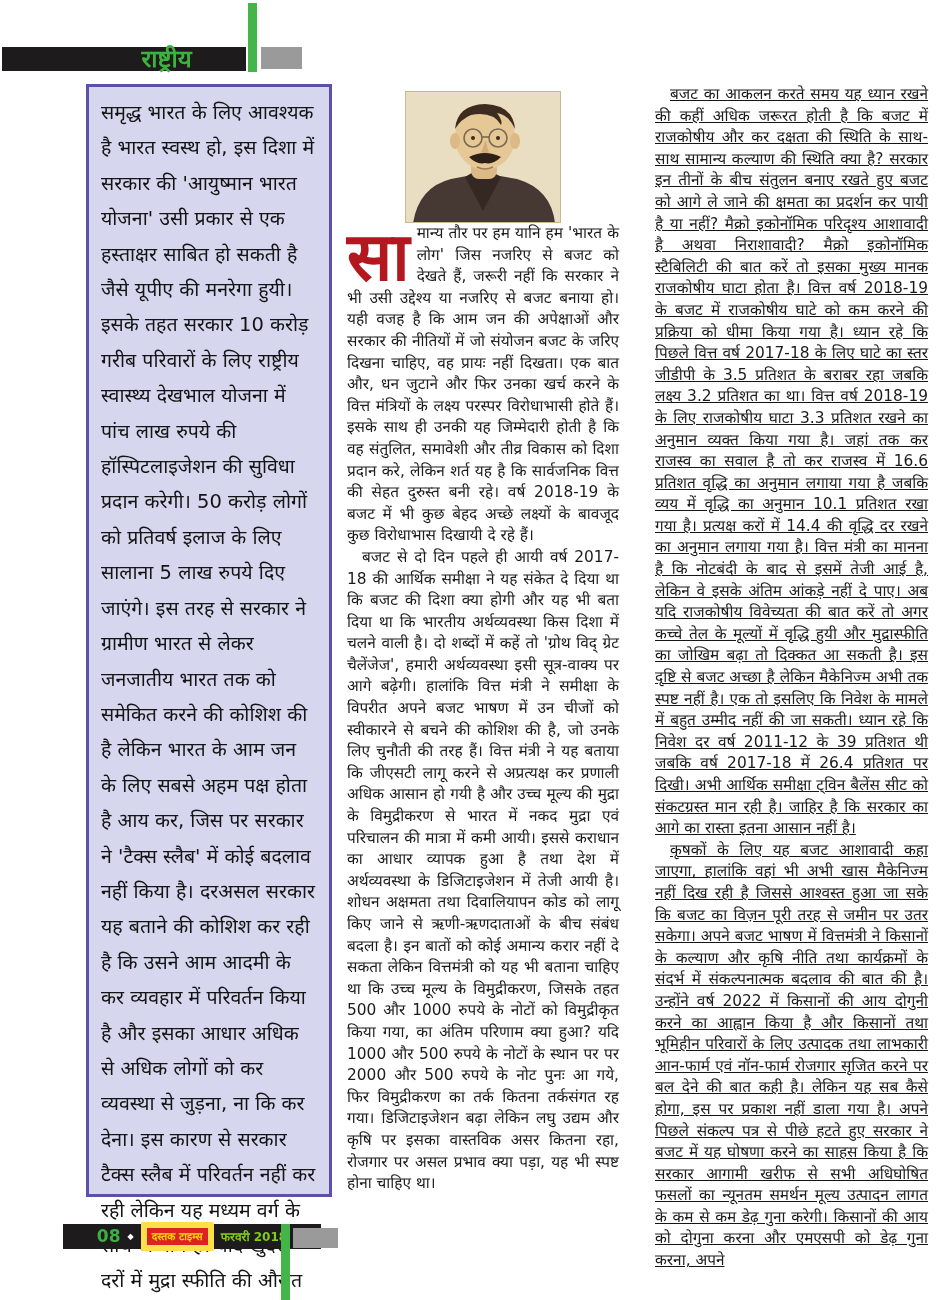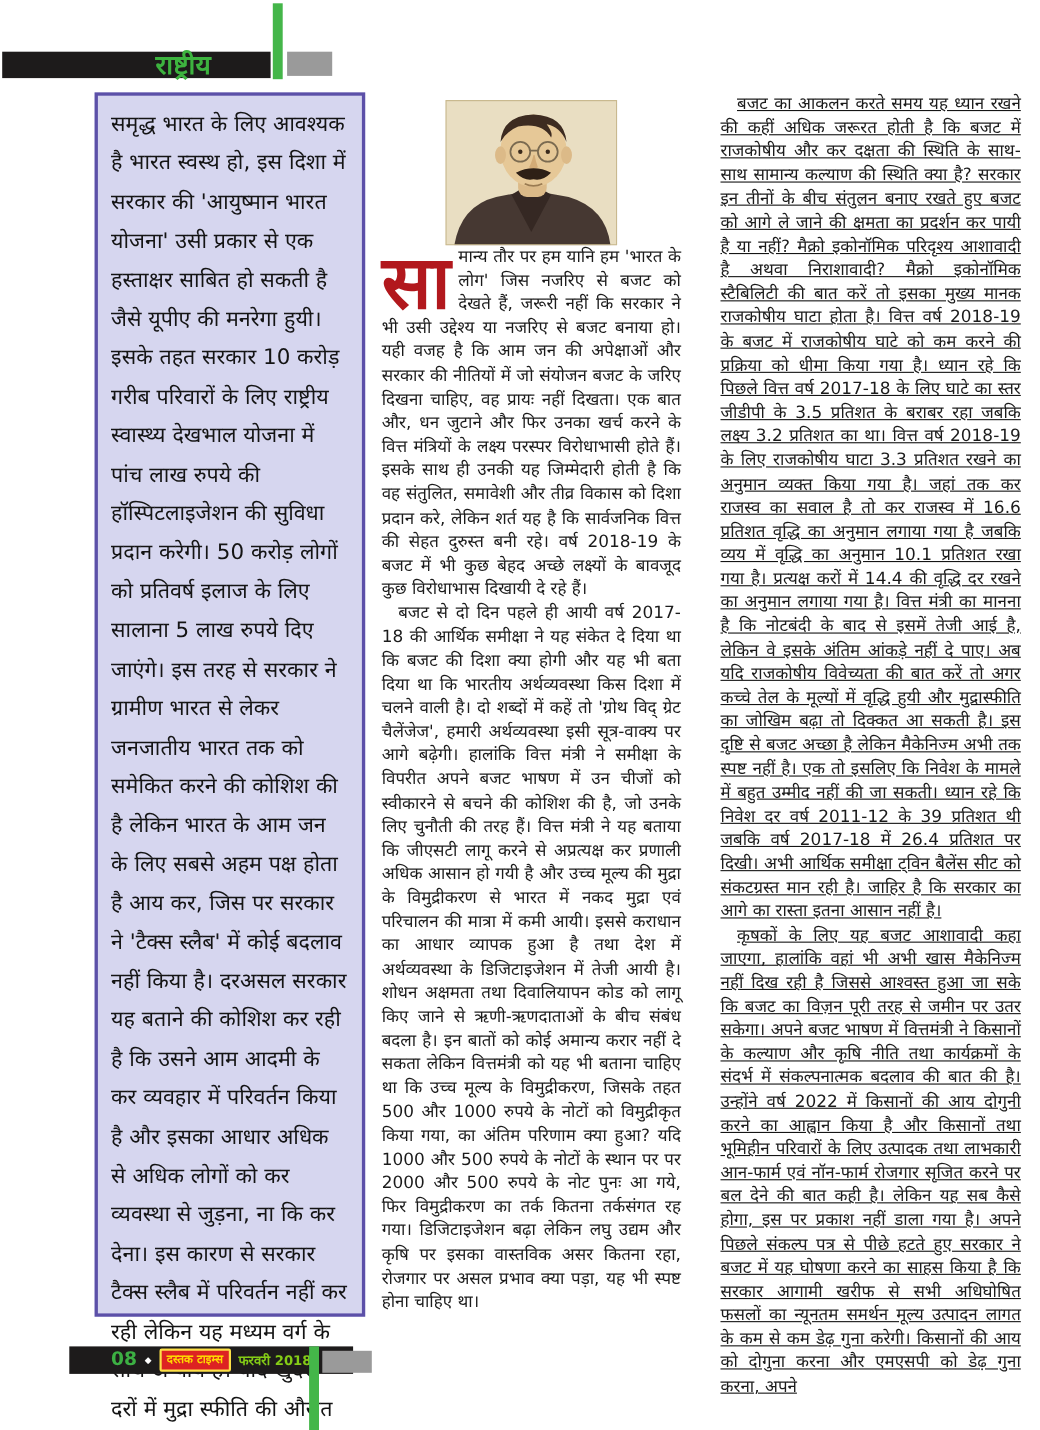--- a/index.html
+++ b/index.html
@@ -59,21 +59,21 @@
   .footer-bar{
     position:absolute;left:63px;top:1224px;width:258px;height:25px;
     background:#1d1b1b;display:flex;align-items:center;justify-content:center;
     gap:7px;
   }
   .page-number{color:#3cb043;font-weight:bold;font-size:17px;line-height:1;}
   .footer-diamond{color:#ffffff;font-size:8px;line-height:1;}
   .magazine-logo{
     background:#dd2222;color:#ffd800;font-weight:bold;font-size:10.5px;
     padding:2px 5px;border-radius:2px;line-height:1.2;white-space:nowrap;
-    border:2px solid #fde047;
+    border:6px solid #fde047;
   }
   .issue-date{color:#84cc16;font-weight:bold;font-size:12px;line-height:1;white-space:nowrap;}
   .green-bottom{left:281px;top:1224px;width:9px;height:76px;}
   .gray-bottom{left:293px;top:1228px;width:45px;height:20px;}
 </style>
 </head>
 <body>
 
 <div class="section-bar">
   <span class="section-label">राष्ट्रीय</span>

